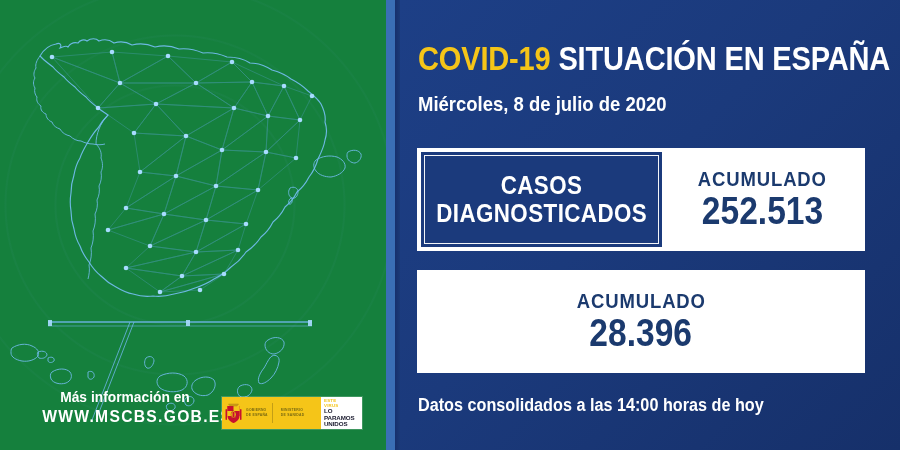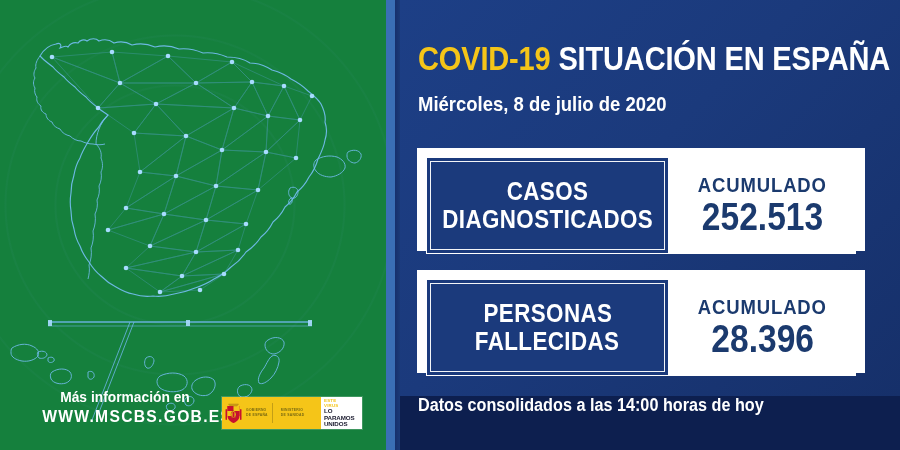--- a/index.html
+++ b/index.html
@@ -33,21 +33,21 @@
     position:absolute;left:386px;top:0;width:9px;height:450px;
     background:#3a6fb5;
   }
   .divider-edge{
     position:absolute;left:395px;top:0;width:5px;height:450px;
     background:linear-gradient(90deg,#16306c 0%,#1b3a78 100%);
   }
 
   
   .right-panel{
-    position:absolute;left:400px;top:0;width:500px;height:396px;
+    position:absolute;left:400px;top:0;width:500px;height:450px;
     background:linear-gradient(135deg,#1d3f86 0%,#1b3a7c 45%,#16306a 100%);
     background-color:#1c3c80;
   }
 
   .headline{
     position:absolute;left:18px;top:42px;width:470px;
     font-size:33px;line-height:1;font-weight:bold;
     letter-spacing:-0.2px;
     white-space:nowrap;
     transform:scaleX(0.88);transform-origin:left center;
@@ -59,21 +59,21 @@
     position:absolute;left:18px;top:92px;width:470px;
     font-size:21px;font-weight:bold;color:#ffffff;
     transform:scaleX(0.88);transform-origin:left center;
     white-space:nowrap;
   }
 
   
   .stat-box{
     position:absolute;left:17px;width:448px;height:103px;
     background:#ffffff;
-    padding:9px;
+    padding:3px;
     box-sizing:border-box;
     display:flex;
   }
   .stat-box.box1{top:148px;}
   .stat-box.box2{top:270px;}
 
   .stat-left{
     width:243px;height:97px;
     background:#1b3a7c;
     box-shadow:inset 0 0 0 1px #ffffff, inset 0 0 0 4px #1b3a7c, inset 0 0 0 5px rgba(255,255,255,0.95);
@@ -396,24 +396,20 @@
         <div class="l1">CASOS</div>
         <div class="l2">DIAGNOSTICADOS</div>
       </div>
       <div class="stat-right">
         <div class="acum">ACUMULADO</div>
         <div class="num">252.513</div>
       </div>
     </div>
 
     <div class="stat-box box2">
-      <div class="stat-left">
-        <div class="l1">PERSONAS</div>
-        <div class="l2">FALLECIDAS</div>
-      </div>
       <div class="stat-right">
         <div class="acum">ACUMULADO</div>
         <div class="num">28.396</div>
       </div>
     </div>
 
     <div class="consolidated">Datos consolidados a las 14:00 horas de hoy</div>
   </div>
 </div>
 

